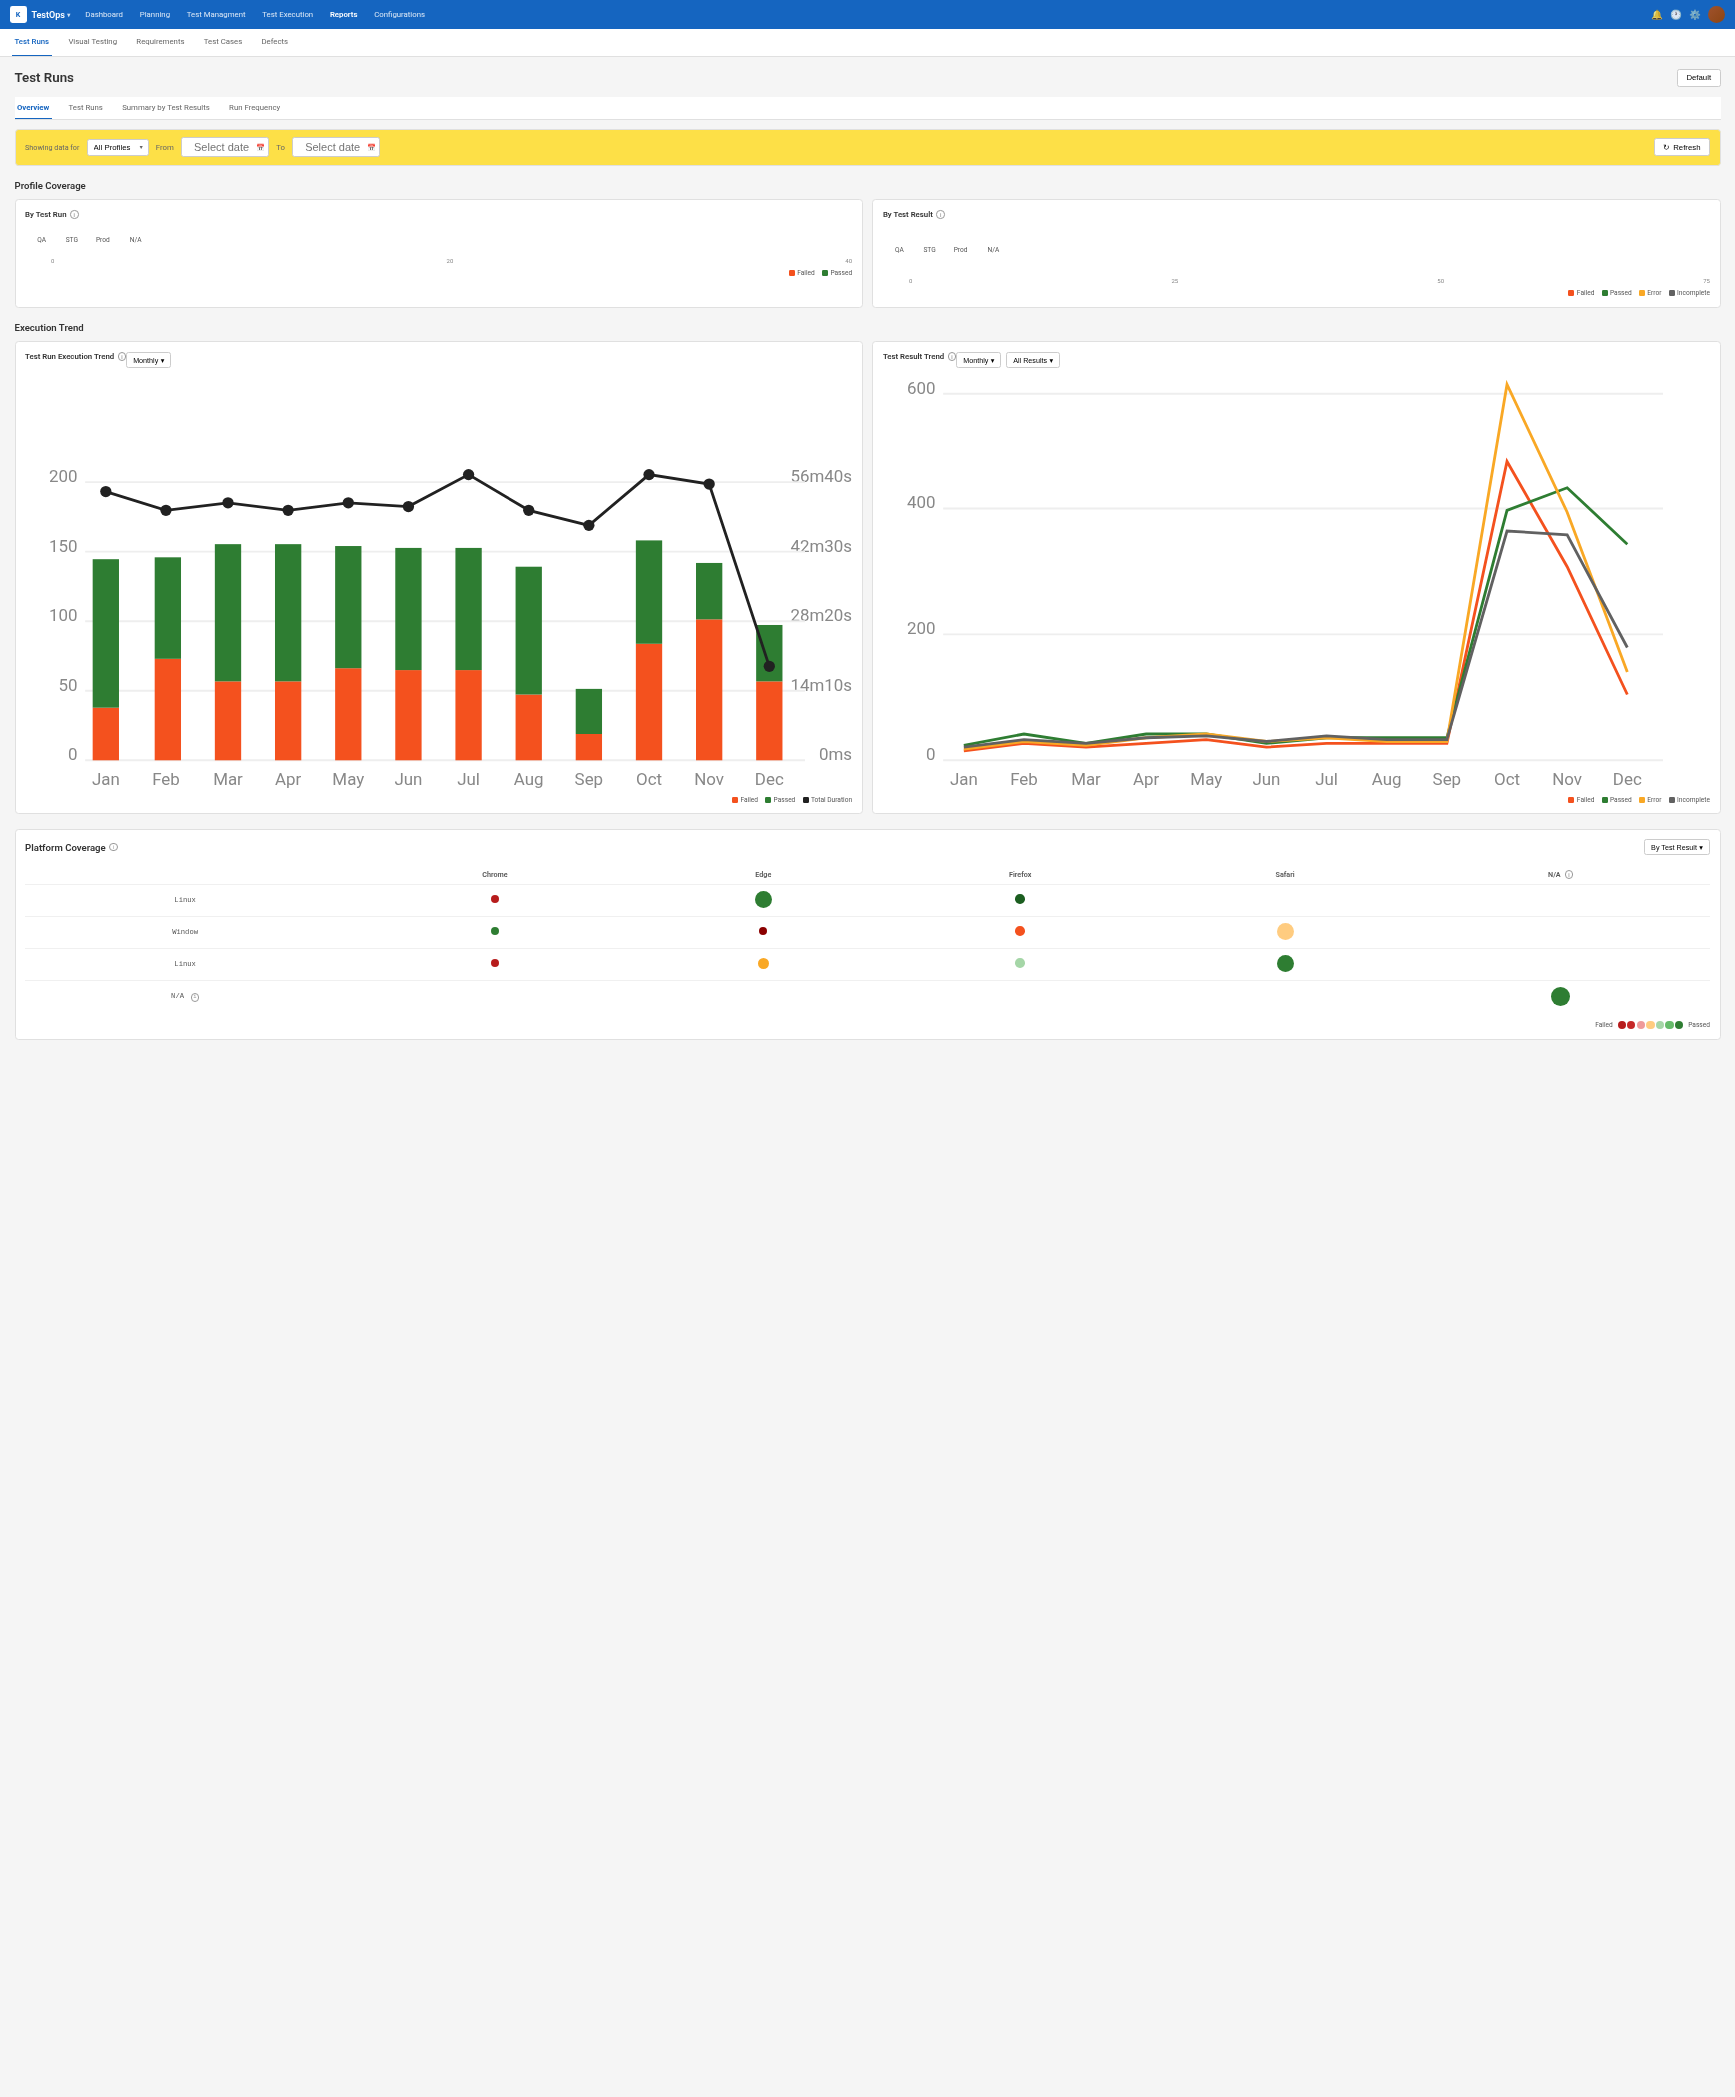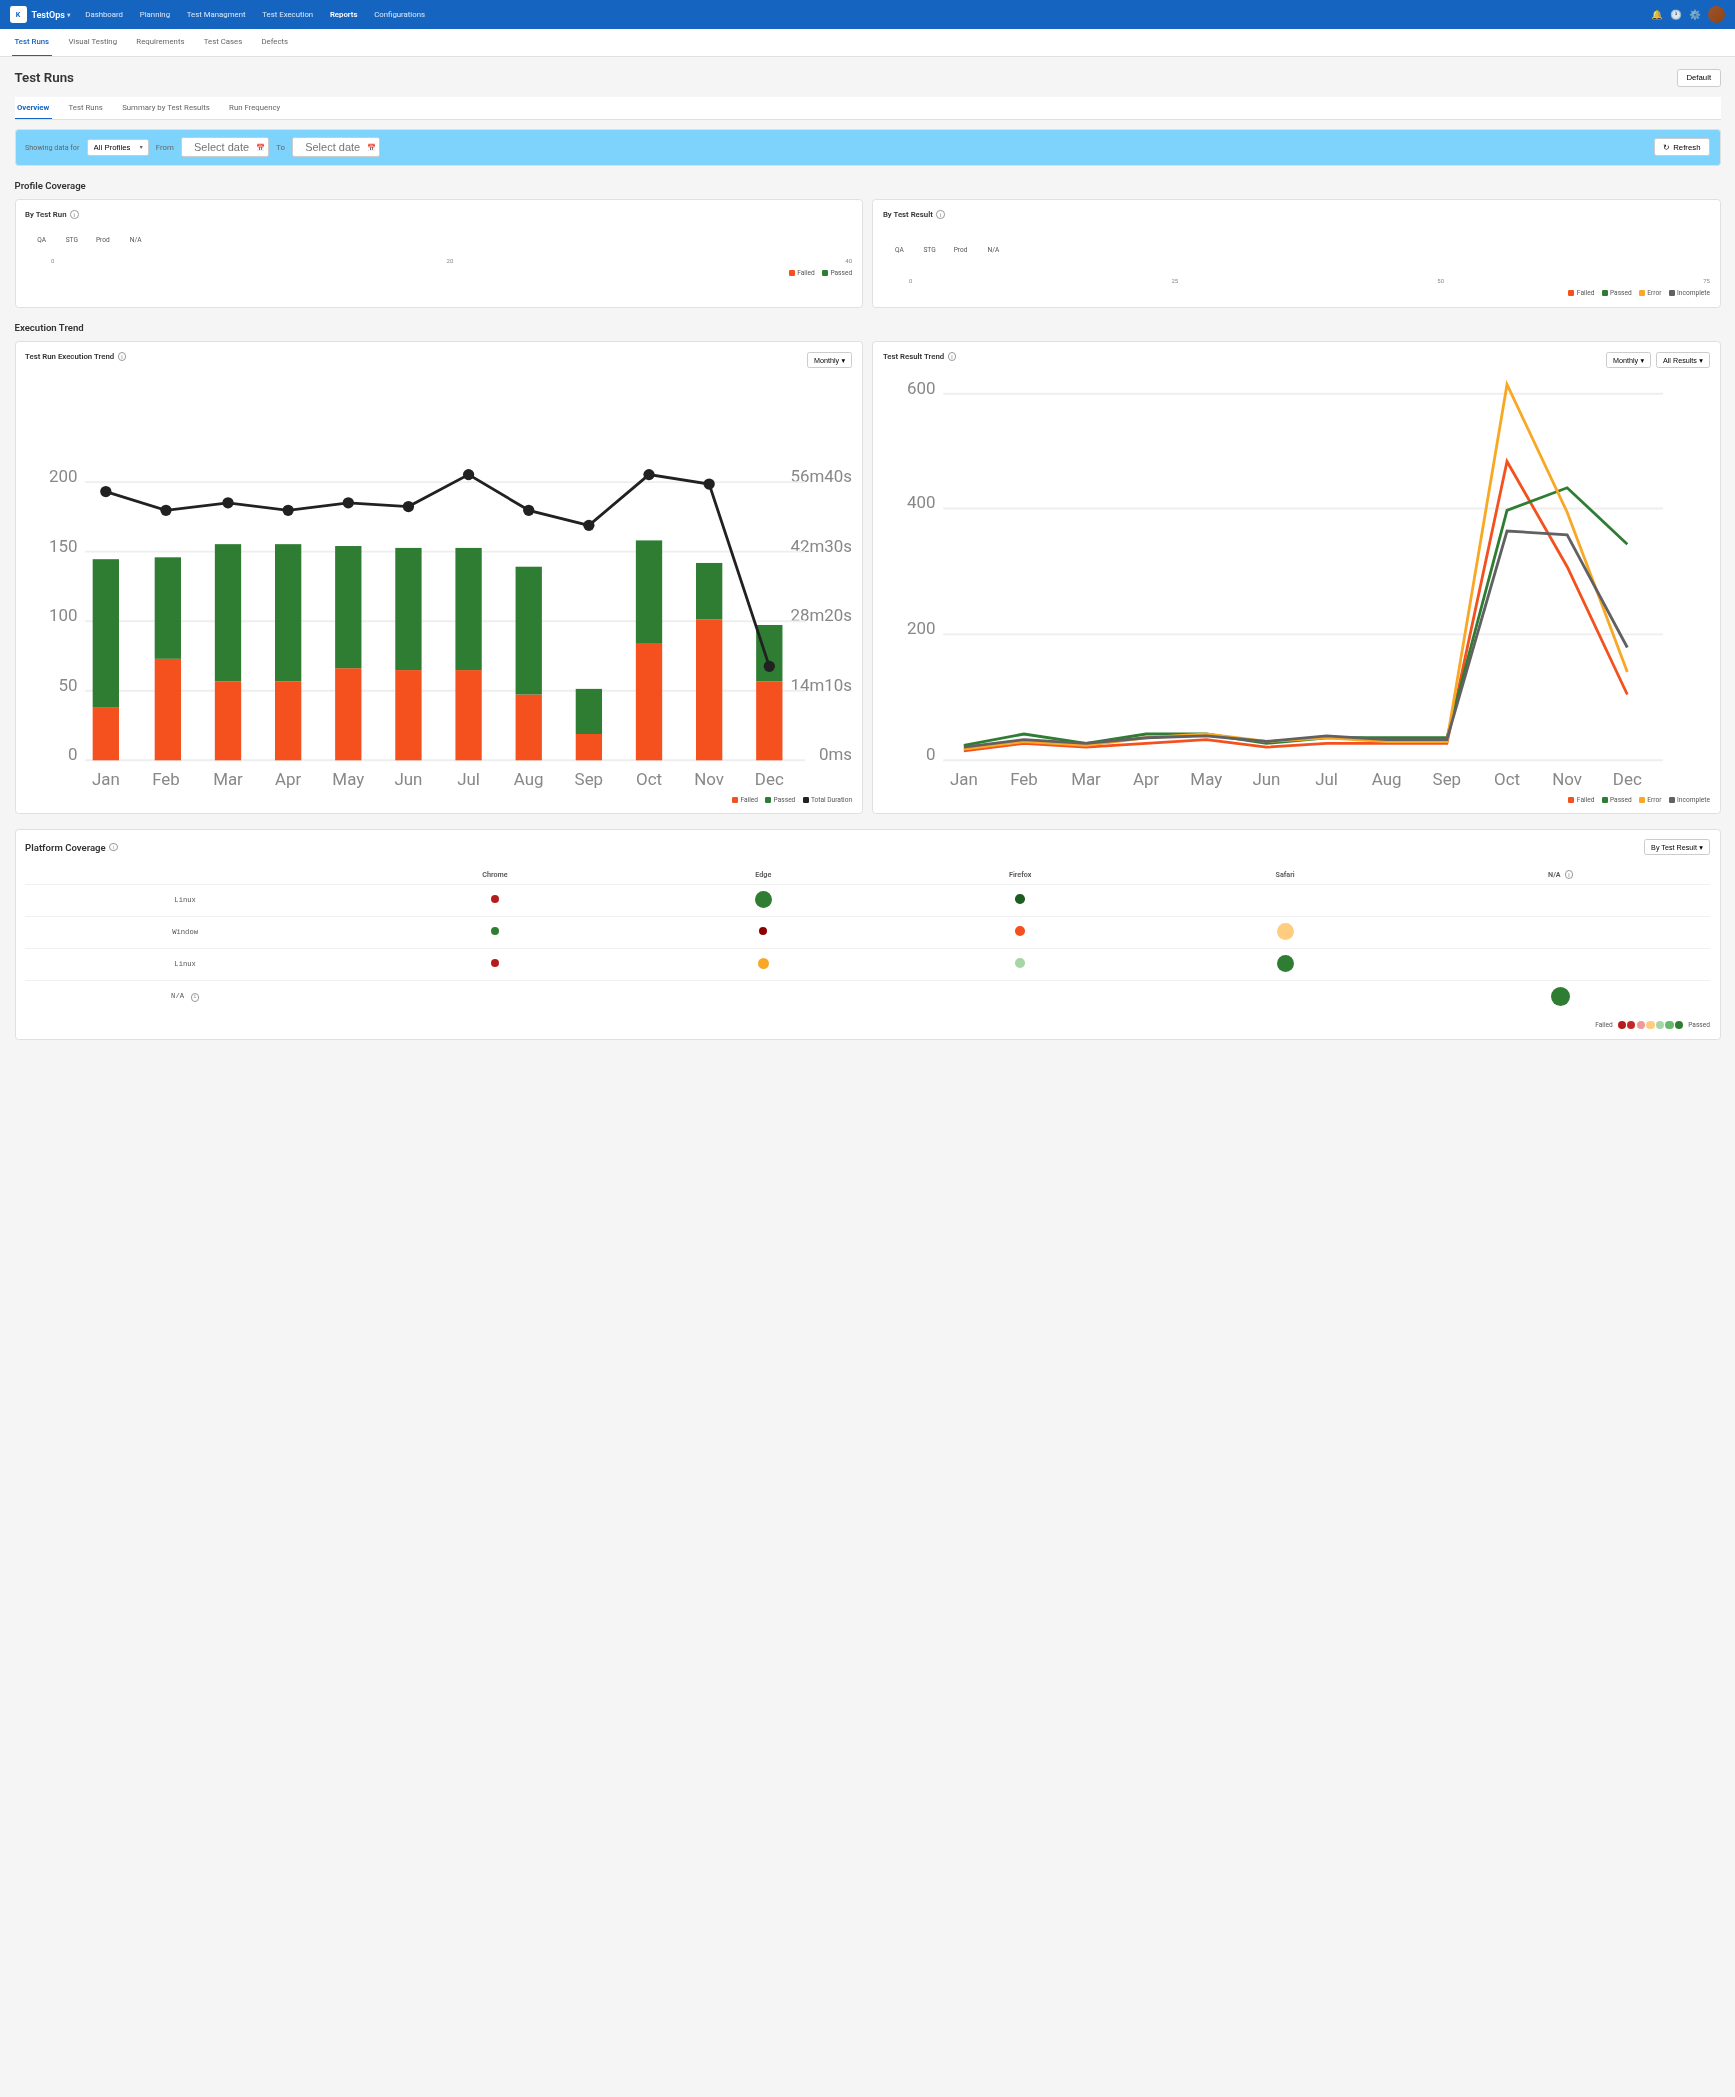--- a/index.html
+++ b/index.html
@@ -29,21 +29,21 @@
     .page-header { display: flex; align-items: center; justify-content: space-between; margin-bottom: 9.6px; }
     .page-title { font-size: 13.3px; font-weight: 600; }
     .default-btn { border: 0.6px solid #ccc; background: white; padding: 3.6px 8.4px; border-radius: 2.4px; cursor: pointer; font-size: 7.8px; }
 
     
     .inner-tabs { display: flex; gap: 14.5px; border-bottom: 0.6px solid #e0e0e0; background: white; padding: 0 0 0 0; margin-bottom: 12px; }
     .inner-tab { padding: 6px 2.4px; cursor: pointer; font-size: 7.8px; color: #666; border-bottom: 1.8px solid transparent; }
     .inner-tab.active { color: #1565c0; border-bottom-color: #1565c0; font-weight: 700; }
 
     
-    .filter-bar { display: flex; align-items: center; gap: 7.2px; margin-bottom: 14.5px; background: #7dd3fc; padding: 7.2px 9.6px; border-radius: 3.6px; border: 0.6px solid #e0e0e0; }
+    .filter-bar { display: flex; align-items: center; gap: 7.2px; margin-bottom: 14.5px; background: #fde047; padding: 7.2px 9.6px; border-radius: 3.6px; border: 0.6px solid #e0e0e0; }
     .filter-label { color: #666; font-size: 7.2px; }
     .filter-select { border: 0.6px solid #ccc; border-radius: 2.4px; padding: 3px 17px 3px 6px; appearance: none; font-size: 7.8px; background: white; cursor: pointer; position: relative; }
     .select-wrapper { position: relative; display: inline-block; }
     .select-wrapper::after { content: '▼'; position: absolute; right: 4.8px; top: 50%; transform: translateY(-50%); font-size: 5.4px; color: #666; pointer-events: none; }
     .date-input { border: 0.6px solid #ccc; border-radius: 2.4px; padding: 3px 17px 3px 12px; font-size: 11px; color: #999; background: white; width: 88px; cursor: pointer; }
     .date-wrapper { position: relative; display: inline-block; }
     .date-wrapper::after { content: '📅'; position: absolute; right: 3.6px; top: 50%; transform: translateY(-50%); font-size: 7.2px; pointer-events: none; }
     .from-to { color: #666; font-size: 7.8px; }
     .refresh-btn { margin-left: auto; display: flex; align-items: center; gap: 3.6px; border: 0.6px solid #ccc; background: white; padding: 3.6px 8.4px; border-radius: 2.4px; cursor: pointer; font-size: 7.8px; }
 
@@ -68,21 +68,21 @@
     .bar-failed { background: #f4511e; }
     .bar-passed { background: #2e7d32; }
     .bar-error { background: #f9a825; }
     .bar-incomplete { background: #616161; }
     .x-axis { display: flex; justify-content: space-between; padding: 2.4px 0 0 26px; font-size: 6px; color: #888; }
     .legend { display: flex; gap: 7.2px; justify-content: flex-end; margin-top: 4.8px; flex-wrap: wrap; }
     .legend-item { display: flex; align-items: center; gap: 2.4px; font-size: 6.6px; color: #555; }
     .legend-dot { width: 6px; height: 6px; border-radius: 1.2px; flex-shrink: 0; }
 
     
-    .trend-chart-header { display: flex; align-items: center; justify-content: space-between; margin-bottom: 7.2px; }
+    .trend-chart-header { display: flex; align-items: center; margin-bottom: 7.2px; }
     .trend-card { background: white; border: 0.6px solid #e0e0e0; border-radius: 3.6px; padding: 9.6px; }
     .monthly-btn { border: 0.6px solid #ccc; background: white; padding: 2.4px 6px; border-radius: 2.4px; font-size: 7.2px; cursor: pointer; display: flex; align-items: center; gap: 2.4px; }
 
     
     svg { overflow: visible; }
 
     
     .platform-section { background: white; border: 0.6px solid #e0e0e0; border-radius: 3.6px; padding: 9.6px; margin-bottom: 14.5px; }
     .platform-header { display: flex; align-items: center; justify-content: space-between; margin-bottom: 9.6px; }
     .platform-table { width: 100%; border-collapse: collapse; }

